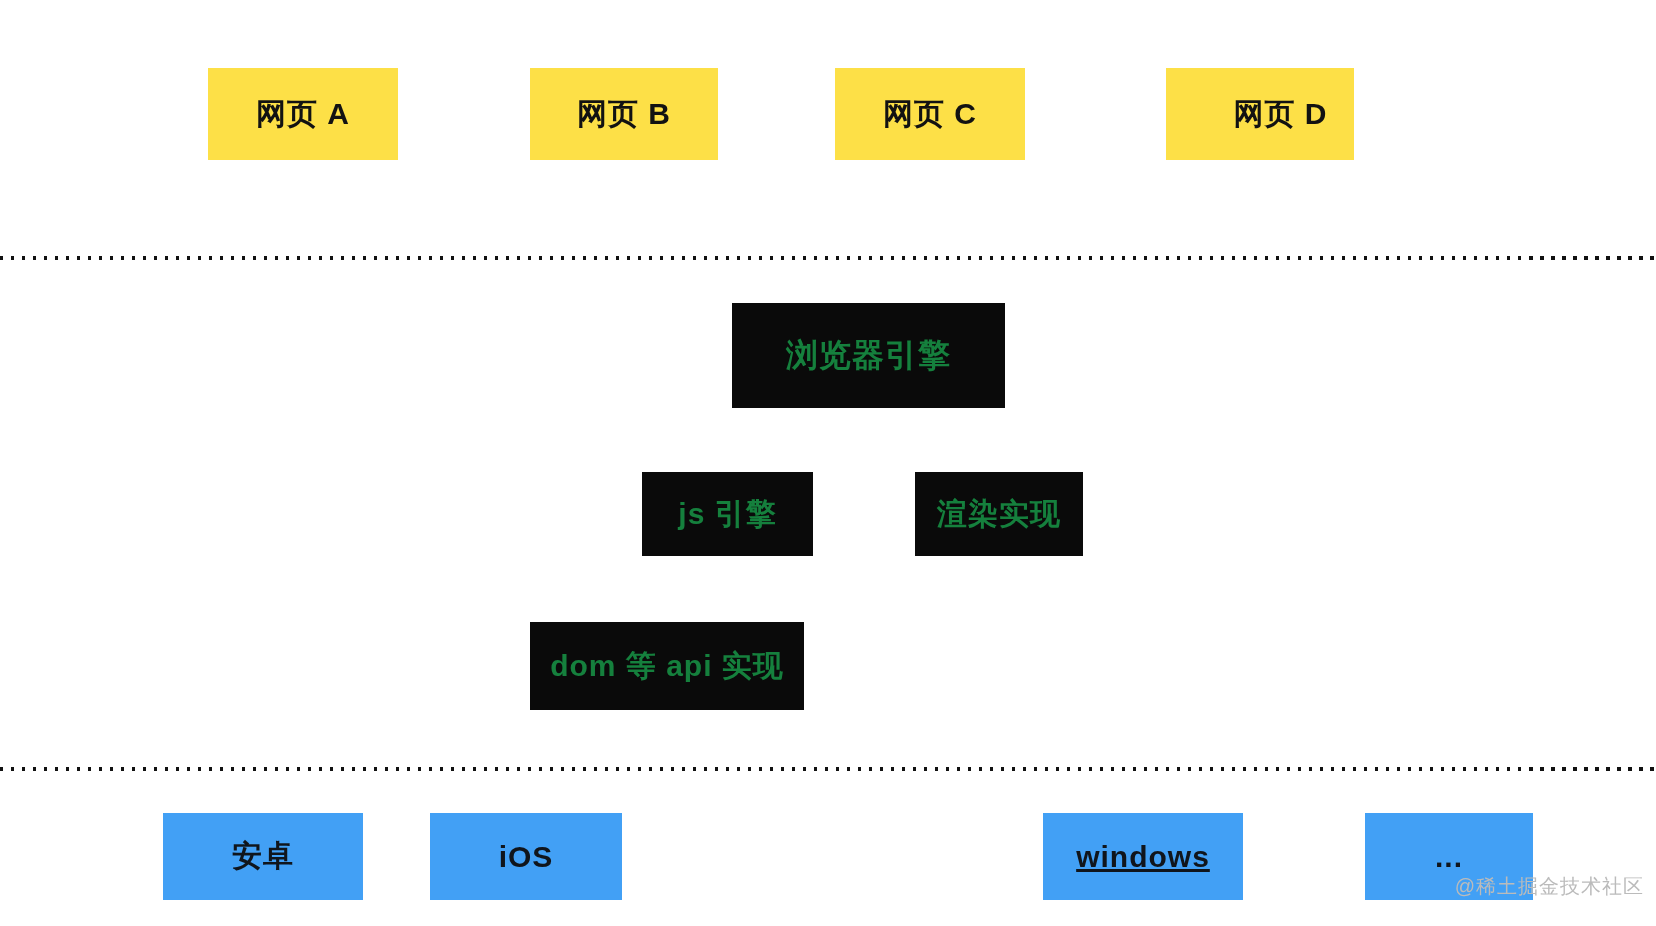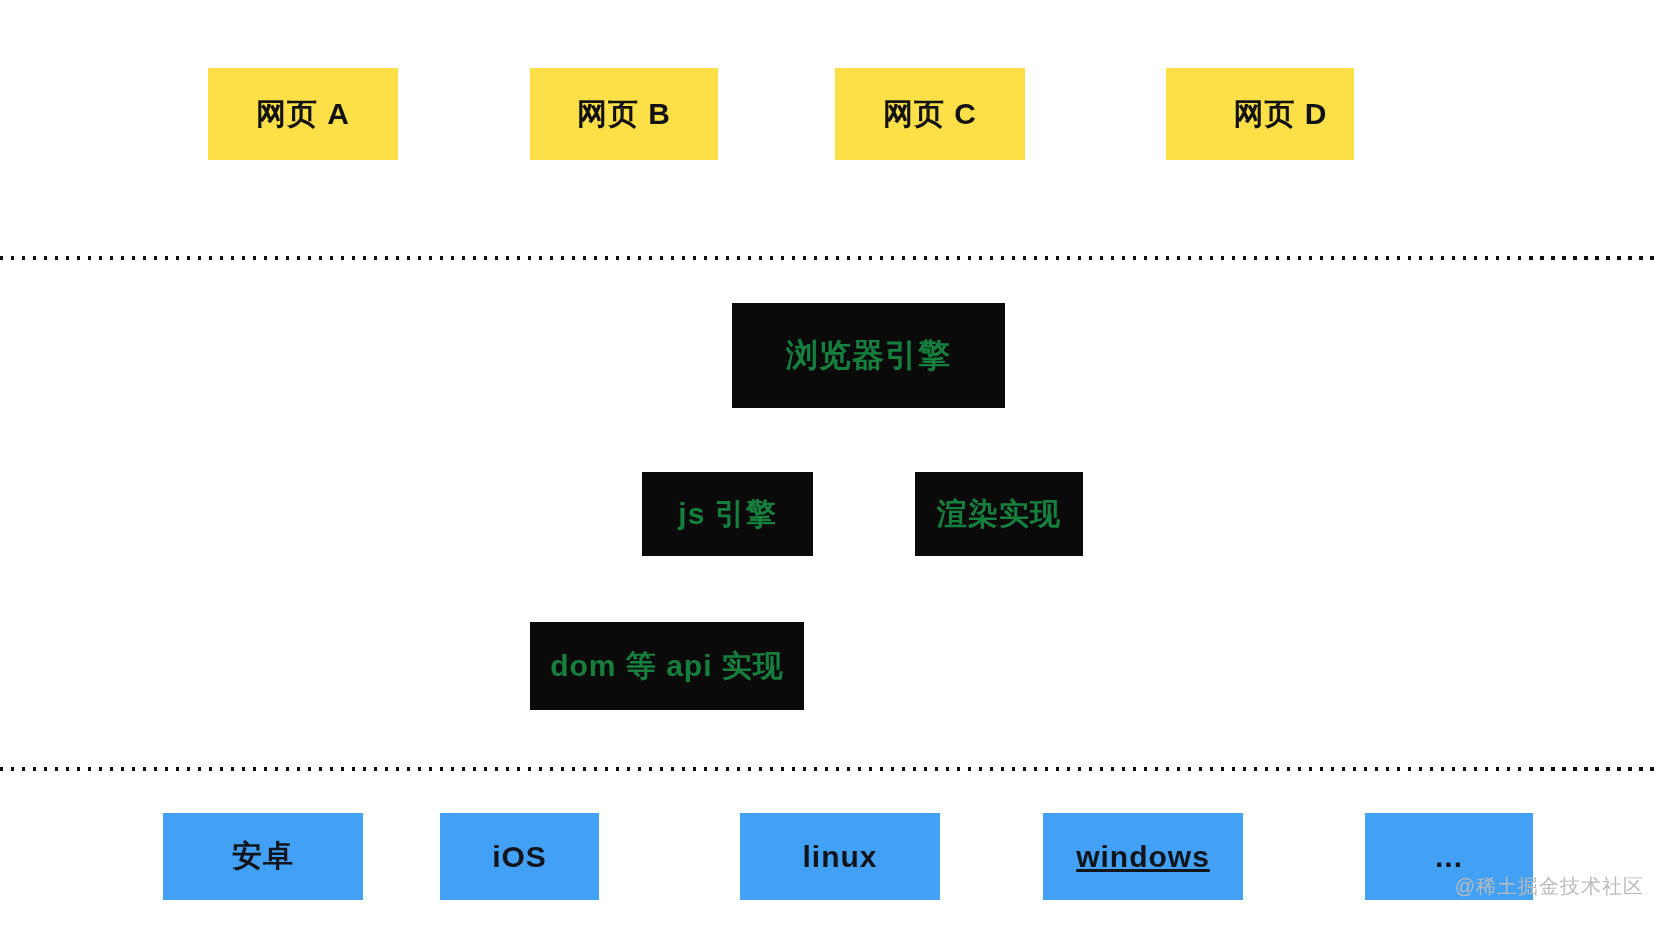--- a/index.html
+++ b/index.html
@@ -58,21 +58,21 @@
   #webpage-c { left: 835px; width: 190px; }
   #webpage-d { left: 1166px; width: 188px; padding-left: 41px; }
 
   #browser-engine { left: 732px; top: 303px; width: 273px; height: 105px; font-size: 32px; }
   #js-engine      { left: 642px; top: 472px; width: 171px; height: 84px; }
   #render-engine  { left: 915px; top: 472px; width: 168px; height: 84px; }
   #dom-api-impl   { left: 530px; top: 622px; width: 274px; height: 88px; }
   #render-impl    { left: 938px; top: 622px; width: 215px; height: 88px; }
 
   #platform-android { left: 163px;  width: 200px; }
-  #platform-ios     { left: 440px;  width: 159px; text-align: center; }
+  #platform-ios     { left: 430px;  width: 192px; text-align: center; }
   #platform-linux   { left: 740px;  width: 200px; }
   #platform-windows { left: 1043px; width: 200px; text-decoration: underline; }
   #platform-more    { left: 1365px; width: 168px; }
 
   .watermark {
     position: absolute;
     right: 12px;
     bottom: 26px;
     font-size: 20px;
     font-weight: normal;
@@ -96,19 +96,18 @@
 
   <div class="node engine-node" id="js-engine">js 引擎</div>
   <div class="node engine-node" id="render-engine">渲染实现</div>
 
   <div class="node engine-node" id="dom-api-impl">dom 等 api 实现</div>
 
   <div class="dotted-sep" id="sep-bottom"></div>
 
   <div class="node platform-node" id="platform-android">安卓</div>
   <div class="node platform-node" id="platform-ios">iOS</div>
-  <div class="node platform-node" id="platform-linux">linux</div>
   <div class="node platform-node" id="platform-windows">windows</div>
   <div class="node platform-node" id="platform-more">...</div>
 
   <div class="watermark">@稀土掘金技术社区</div>
 
 </div>
 
 </body></html>

